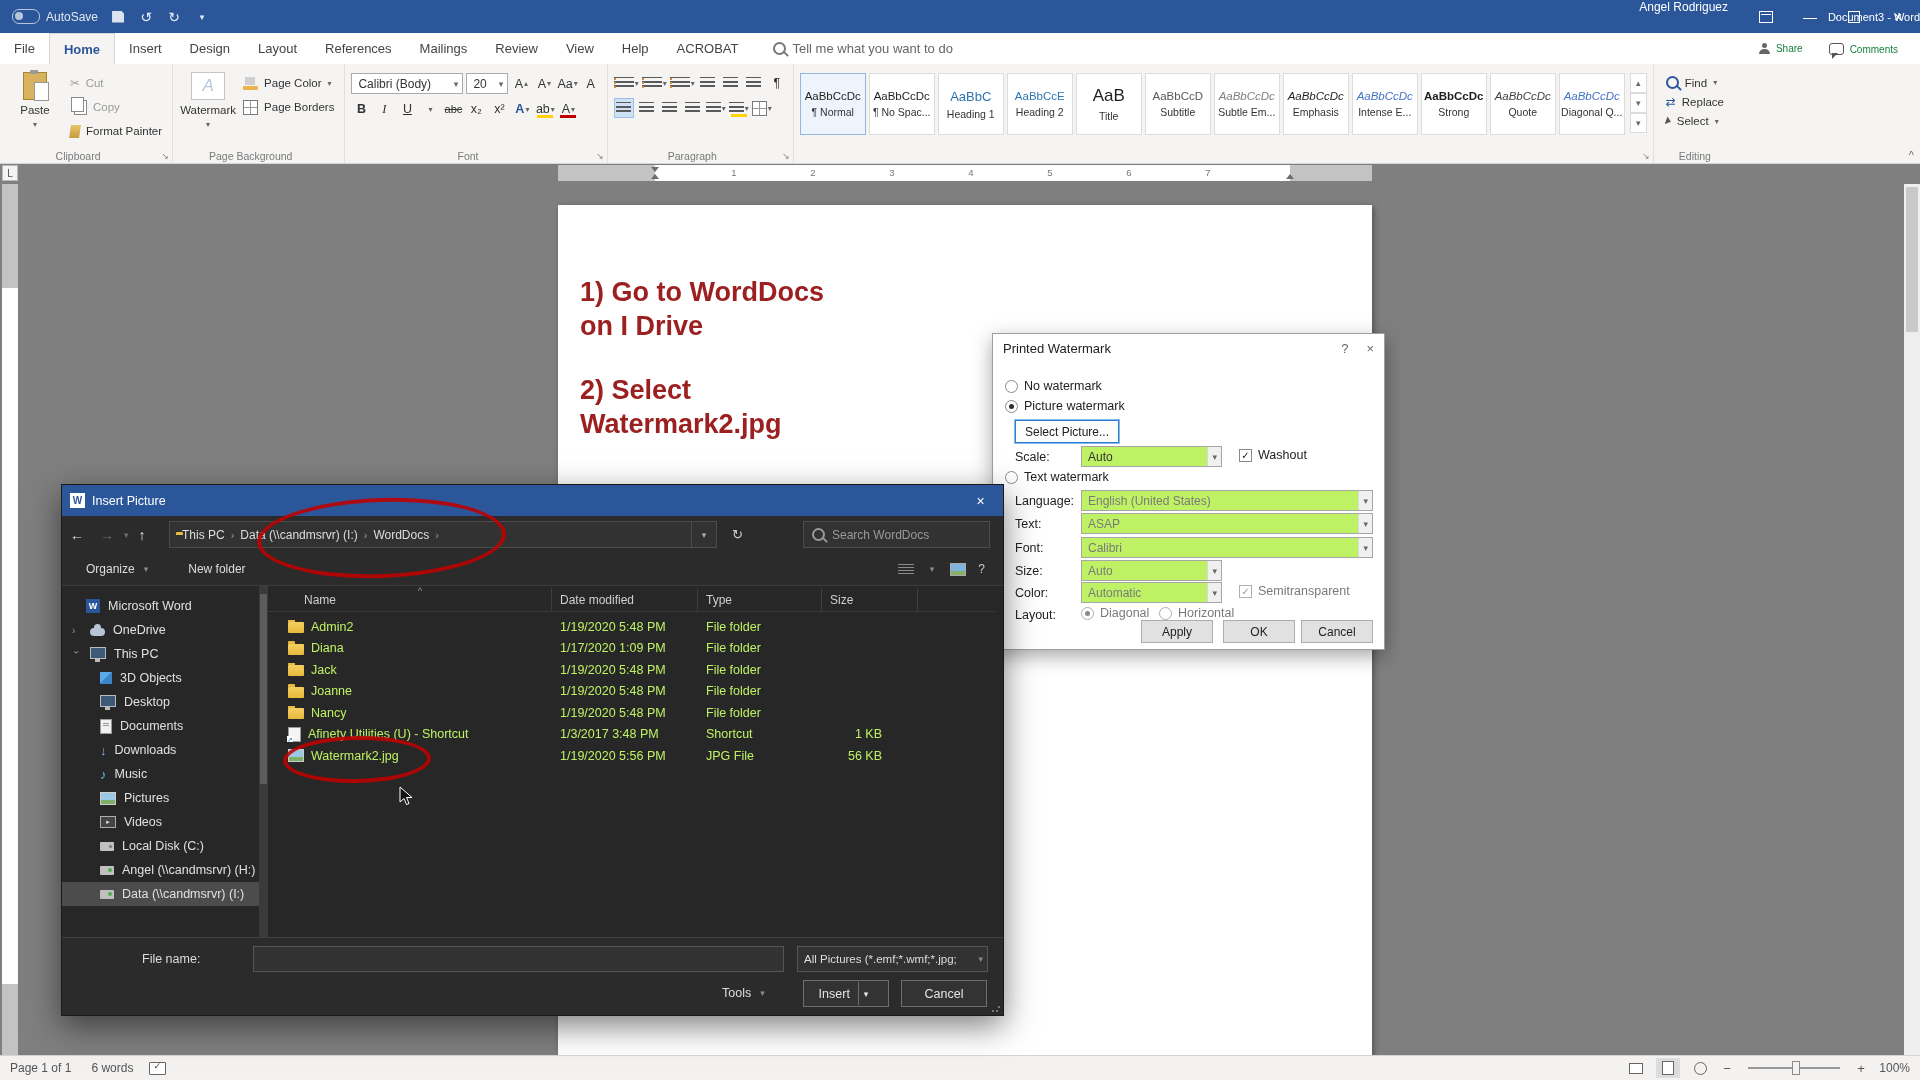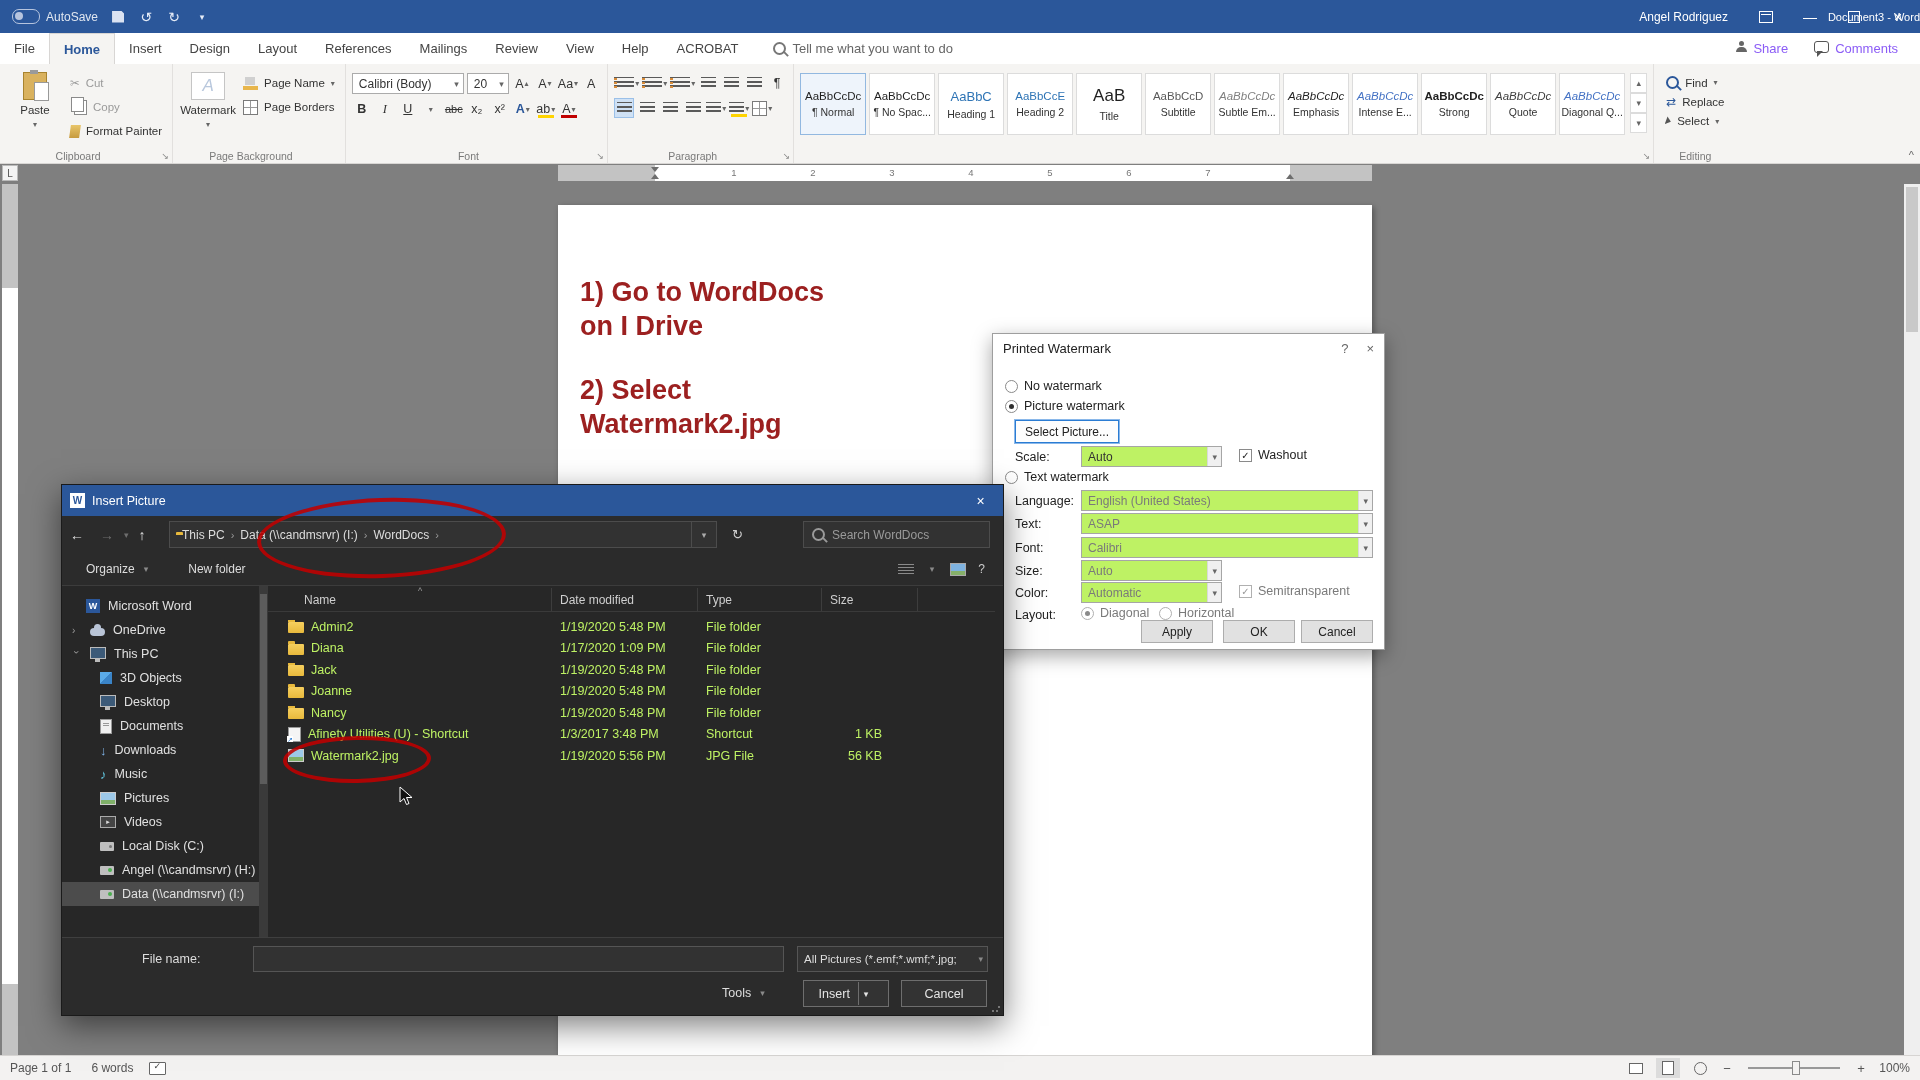--- a/index.html
+++ b/index.html
@@ -7,37 +7,37 @@
           font-family:"Liberation Sans","DejaVu Sans",sans-serif;color:#333;}
   
   .titlebar{position:absolute;top:0;left:0;right:0;height:33px;background:#2b579a;display:flex;align-items:center;color:#fff;z-index:6;}
   .qat{display:flex;align-items:center;gap:12px;padding-left:12px;font-size:12px;z-index:2;}
   .autosave{display:flex;align-items:center;gap:6px;opacity:.85;}
   .toggle{width:26px;height:13px;border:1px solid #cfd8ea;border-radius:7px;position:relative;display:inline-block;}
   .toggle::before{content:"";position:absolute;left:2px;top:2px;width:8px;height:8px;border-radius:50%;background:#cfd8ea;}
   .qbtn{display:flex;align-items:center;justify-content:center;min-width:16px;height:22px;font-size:14px;color:#e6ecf7;}
   .floppy{width:12px;height:12px;background:#dbe3f2;clip-path:polygon(0 0,75% 0,100% 25%,100% 100%,0 100%);display:inline-block;}
   .title-center{position:absolute;left:0;right:0;text-align:right;font-size:11px;pointer-events:none;}
-  .tb-right{margin-left:auto;display:flex;align-items:center;height:100%;z-index:2;}
+  .tb-right{margin-left:auto;display:flex;align-items:flex-start;height:100%;z-index:2;}
   .user-name{font-size:12px;margin-right:16px;}
   .win-btn{width:44px;height:33px;display:flex;align-items:center;justify-content:center;font-size:14px;color:#fff;}
   .boxico{width:10px;height:10px;border:1px solid #fff;display:inline-block;}
   .rdo-icon{width:12px;height:10px;border:1px solid #fff;display:inline-block;position:relative;}
   .rdo-icon::before{content:"";position:absolute;left:1px;right:1px;top:2px;height:1px;background:#fff;}
   
   .tabs-row{position:absolute;top:33px;left:0;right:0;height:31px;background:#fff;display:flex;align-items:stretch;z-index:5;}
   .tab{padding:0 14px;font-size:13px;color:#444;display:flex;align-items:center;}
   .tab.active{color:#2b579a;background:#f5f4f2;border:1px solid #d8d6d4;border-bottom:none;font-weight:bold;}
   .tellme{display:flex;align-items:center;gap:7px;color:#666;font-size:13px;margin-left:20px;}
   .mag{width:9px;height:9px;border:2px solid #777;border-radius:50%;position:relative;display:inline-block;}
   .mag::after{content:"";position:absolute;width:6px;height:2px;background:#777;transform:rotate(45deg);right:-5px;bottom:-2px;}
   .mag.blue{border-color:#2b579a;}.mag.blue::after{background:#2b579a;}
   .mag.dark{border-color:#9a9a9a;}.mag.dark::after{background:#9a9a9a;}
   .tabs-right{margin-left:auto;display:flex;align-items:center;gap:6px;padding-right:12px;}
-  .trbtn{display:flex;align-items:flex-start;gap:6px;font-size:13px;color:#8b5cf6;padding:4px 10px;}
+  .trbtn{display:flex;align-items:flex-end;gap:6px;font-size:10px;color:#15803d;padding:4px 10px;}
   .person{width:11px;height:11px;position:relative;display:inline-block;}
   .person::before{content:"";position:absolute;top:0;left:3px;width:5px;height:5px;border-radius:50%;background:#666;}
   .person::after{content:"";position:absolute;bottom:0;left:0;width:11px;height:5px;border-radius:5px 5px 0 0;background:#666;}
   .bubble{width:13px;height:10px;border:1.5px solid #555;border-radius:3px;position:relative;display:inline-block;}
   .bubble::after{content:"";position:absolute;left:2px;bottom:-5px;border:3px solid transparent;border-top-color:#555;border-left-color:#555;}
   
   .ribbon{position:absolute;top:64px;left:0;right:0;height:99px;background:#f5f4f2;border-bottom:1px solid #d8d6d4;display:flex;z-index:4;}
   .rgroup{position:relative;height:100%;border-right:1px solid #e2e0de;padding:4px 6px 16px;box-sizing:border-box;display:flex;gap:2px;}
   .rgroup-label{position:absolute;bottom:1px;left:0;right:16px;text-align:center;font-size:10.5px;color:#7a7a7a;}
   .launcher{position:absolute;right:3px;bottom:2px;font-size:9px;color:#8a8a8a;}
@@ -330,21 +330,21 @@
 
     <div class="rgroup">
       <div class="big-btn">
         <span class="ic-wm"></span>
         <span>Watermark</span>
         <span class="tiny">▾</span>
       </div>
       <div class="small-col">
         <div class="sbtn">
             <span class="ic-pgc"></span>
-            <span>Page Name</span>
+            <span>Page Color</span>
             <span class="tiny">▾</span>
           </div>
         <div class="sbtn">
             <span class="ic-pgb"></span>
             <span>Page Borders</span>
           </div>
       </div>
       <span class="rgroup-label">Page Background</span>
     </div>
 

